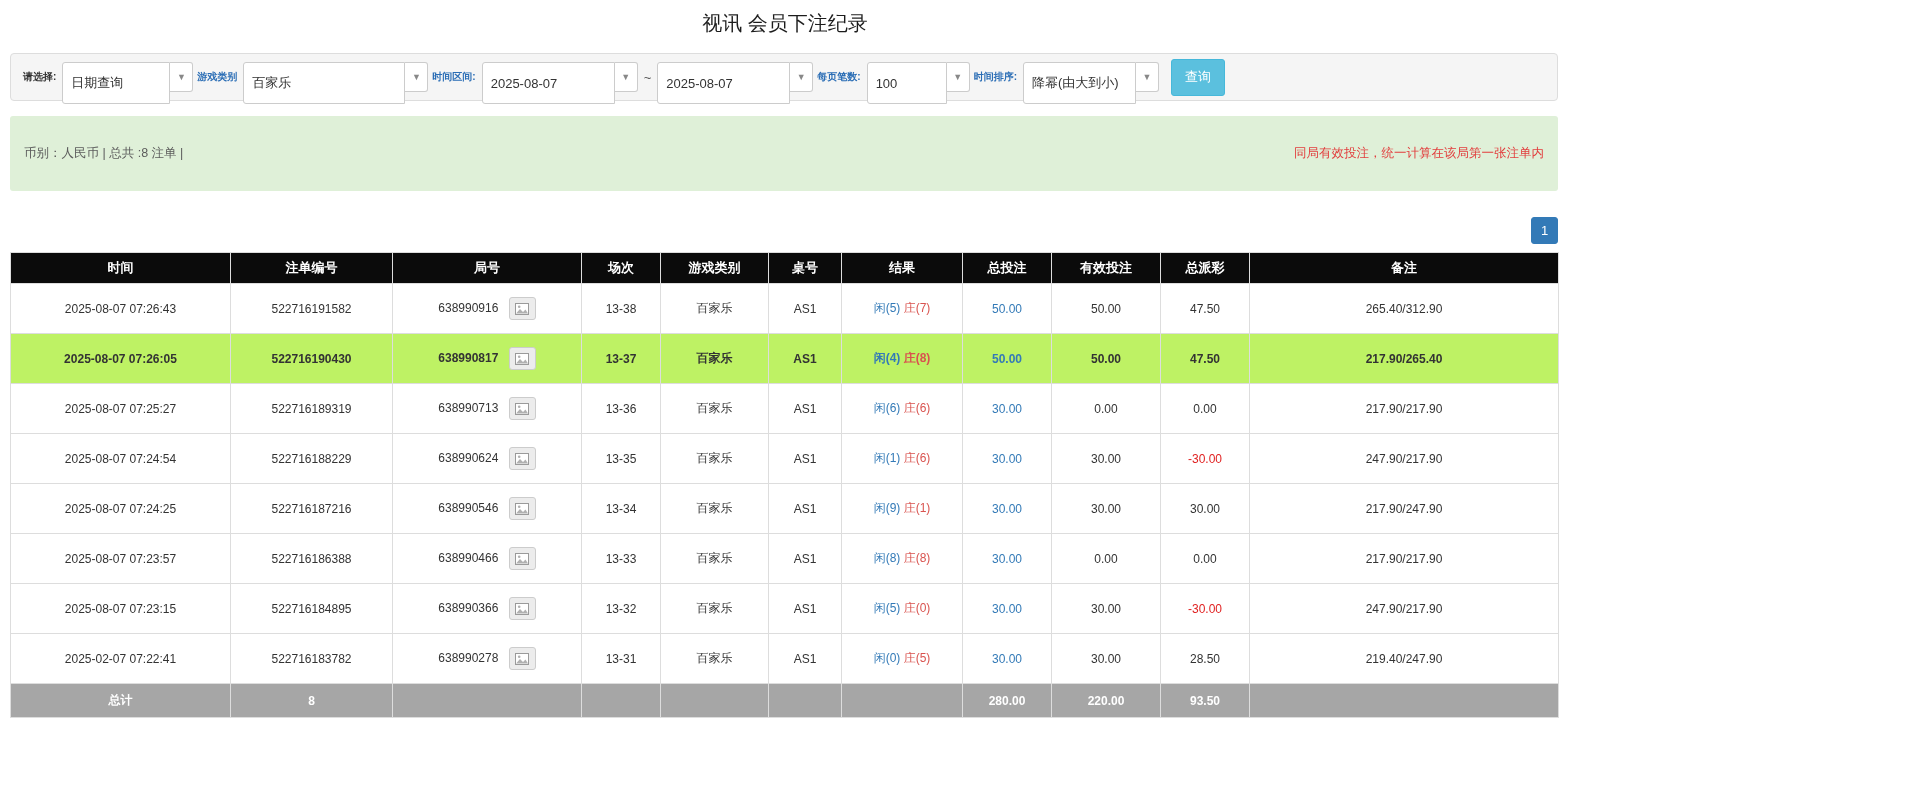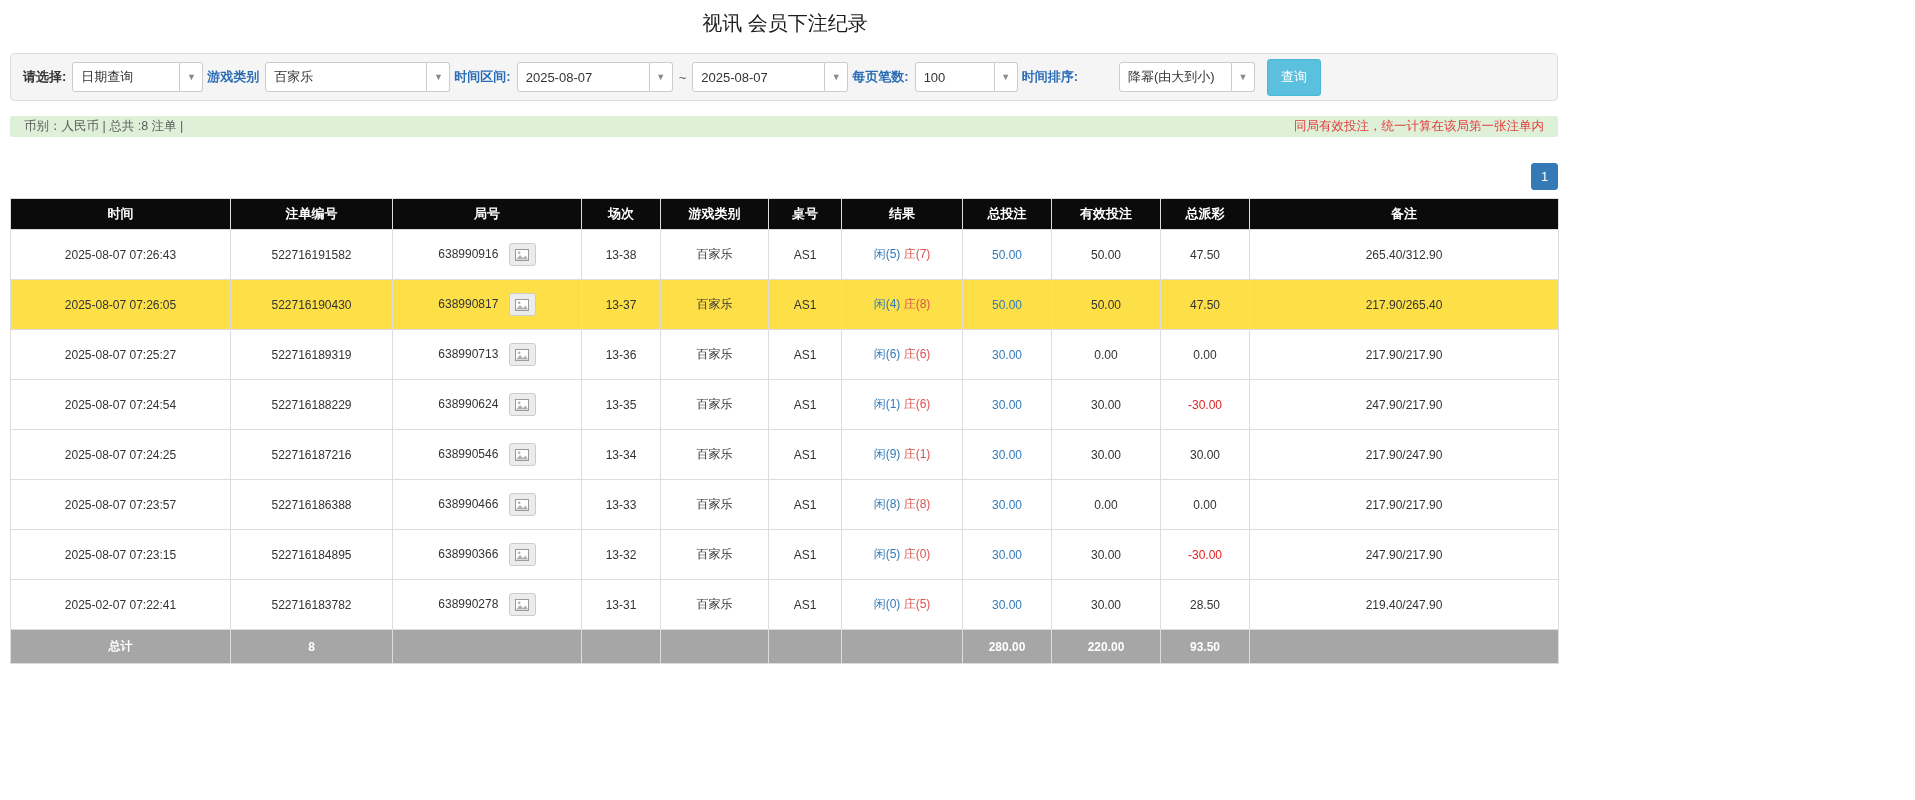--- a/index.html
+++ b/index.html
@@ -23,31 +23,31 @@
   .filter-bar {
     background: #f5f5f5;
     border: 1px solid #ddd;
     border-radius: 4px;
     padding: 8px 12px;
     display: flex;
     align-items: center;
     height: 48px;
   }
   .flabel {
-    font-size: 13px;
+    font-size: 10px;
     font-weight: bold;
     color: #333;
     margin: 0 6px 0 4px;
     white-space: nowrap;
   }
   .flabel.blue { color: #2a6db5; }
   .flabel.first { margin-left: 0; }
   .combo { display: inline-flex; height: 30px; }
   .combo input {
-    height: 30px;
+    height: 42px;
     border: 1px solid #ccc;
     border-radius: 3px 0 0 3px;
     padding: 8px 8px;
     font-size: 13px;
     color: #333;
     background: #fff;
     font-family: "Liberation Sans", "DejaVu Sans", sans-serif;
   }
   .combo .caret-btn {
     width: 23px;
@@ -60,41 +60,41 @@
     font-size: 9px;
     display: flex;
     align-items: center;
     justify-content: center;
     cursor: pointer;
   }
   .w-select { width: 108px; }
   .w-game { width: 162px; }
   .w-date { width: 133px; }
   .w-size { width: 80px; }
-  .w-sort { width: 113px; margin-left: 35px; }
+  .w-sort { width: 113px; }
   .tilde { font-size: 13px; color: #555; margin: 0 6px; }
   .query-btn {
     margin-left: 12px;
     height: 37px;
     padding: 0 13px;
     background: #5bc0de;
     border: 1px solid #46b8da;
     border-radius: 3px;
     color: #fff;
     font-size: 13px;
     cursor: pointer;
     font-family: "Liberation Sans", "DejaVu Sans", sans-serif;
   }
 
   
   .summary-bar {
     margin-top: 15px;
     background: #dff0d8;
     border-radius: 3px;
-    padding: 2px 14px;
+    padding: 29px 14px;
     display: flex;
     justify-content: space-between;
     align-items: center;
     font-size: 12.5px;
   }
   .summary-info { color: #5c5c5c; }
   .summary-notice { color: #e23d3d; }
 
   
   .pagination-row {
@@ -134,21 +134,21 @@
   td {
     border: 1px solid #ddd;
     text-align: center;
     padding: 13px 4px;
     font-size: 12px;
     color: #333;
     background: #fff;
     overflow: hidden;
     white-space: nowrap;
   }
-  tr.highlight td { background: #fde047; }
+  tr.highlight td { background: #bef264; font-weight: bold; }
   .player { color: #337ab7; }
   .banker { color: #d9534f; }
   .bet-link { color: #337ab7; cursor: pointer; }
   td.payout.neg { color: #e02222; }
   .icon-btn {
     display: inline-flex;
     align-items: center;
     justify-content: center;
     width: 27px;
     height: 23px;

